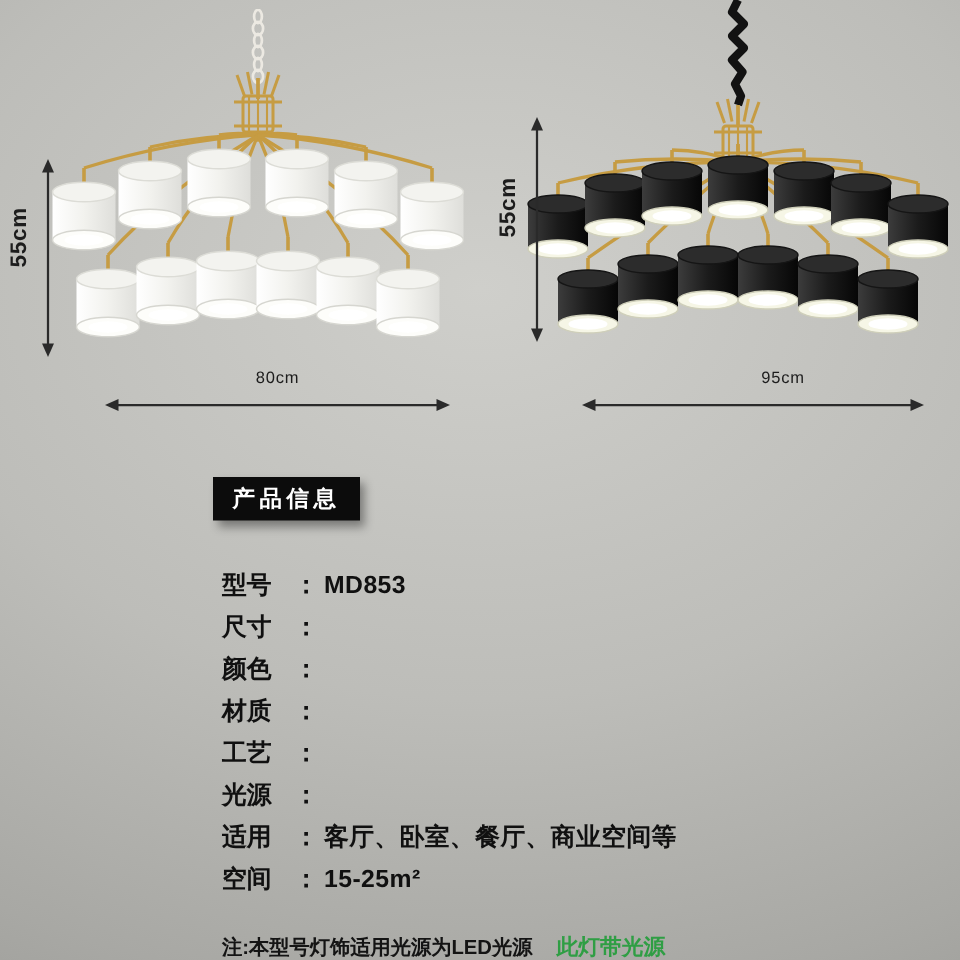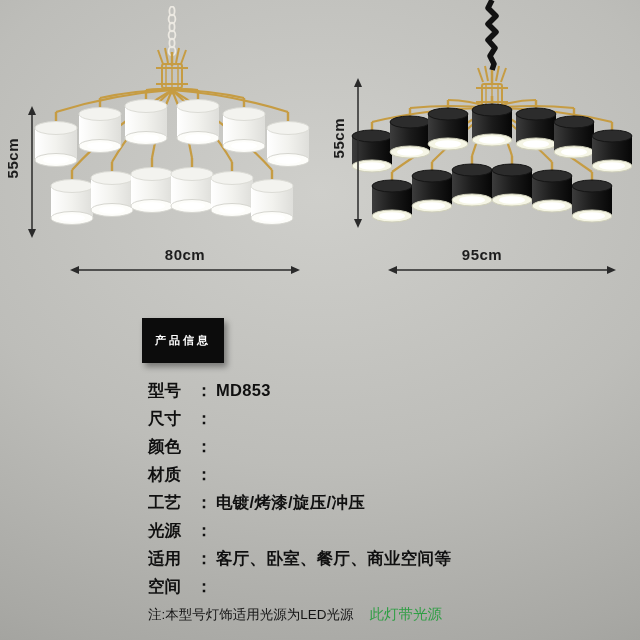--- a/index.html
+++ b/index.html
@@ -8,33 +8,33 @@
     position:relative;width:640px;height:640px;overflow:hidden;
     background:radial-gradient(130% 95% at 50% 30%, #cfcfcb 0%, #bdbdb9 45%, #a8a8a4 78%, #979793 100%);
   }
   svg{display:block;}
   .fixture{position:absolute;}
   .dim-label{
     position:absolute;color:#1d1d1d;font-size:15px;font-weight:600;letter-spacing:.5px;
   }
   .dim-label.vertical{writing-mode:vertical-rl;transform:rotate(180deg);}
   .dim-arrow{position:absolute;}
-  .hdim-label{position:absolute;text-align:center;color:#1d1d1d;font-size:15px;font-weight:700;letter-spacing:.5px;}
+  .hdim-label{position:absolute;text-align:center;color:#1d1d1d;font-size:11px;font-weight:400;letter-spacing:.5px;}
   .info-badge{
     position:absolute;left:142px;top:318px;background:#0c0c0c;color:#ffffff;
-    font-size:11px;font-weight:700;letter-spacing:3px;padding:15px 13px;
+    font-size:15px;font-weight:700;letter-spacing:3px;padding:5px 13px;
     box-shadow:3px 4px 6px rgba(0,0,0,.38);
   }
   .spec-list{position:absolute;left:148px;top:376px;width:470px;color:#101010;}
   .spec-row{display:flex;align-items:flex-end;font-size:16.5px;font-weight:600;line-height:28px;}
   .spec-row .lbl{width:44px;flex:0 0 44px;}
   .spec-row .colon{width:24px;flex:0 0 24px;text-align:center;}
   .spec-row .val{flex:1;letter-spacing:.3px;}
   .green{color:#2f9e44;}
-  .spec-note{margin-top:0;font-size:13.5px;font-weight:400;color:#141414;line-height:29px;}
+  .spec-note{margin-top:24px;font-size:13.5px;font-weight:700;color:#141414;line-height:16px;}
   .spec-note .green{font-size:14.5px;margin-left:16px;}
 </style>
 </head>
 <body>
 
 <div class="stage">
 
   <div class="fixture" style="left:22px;top:6px;">
     <svg width="300" height="270" viewBox="0 0 300 270">
       <defs>
@@ -196,21 +196,21 @@
 
   <span class="hdim-label" style="left:70px;top:246px;width:230px;">80cm</span>
   <div class="dim-arrow" style="left:70px;top:263px;">
     <svg width="230" height="14" viewBox="0 0 230 14">
       <line x1="7" y1="7" x2="223" y2="7" stroke="#2a2a2a" stroke-width="1.5"></line>
       <polygon points="0,7 9,3 9,11" fill="#2a2a2a"></polygon>
       <polygon points="230,7 221,3 221,11" fill="#2a2a2a"></polygon>
     </svg>
   </div>
 
-  <span class="hdim-label" style="left:368px;top:246px;width:228px;">95cm</span>
+  <span class="hdim-label" style="left:408px;top:246px;width:228px;">95cm</span>
   <div class="dim-arrow" style="left:388px;top:263px;">
     <svg width="228" height="14" viewBox="0 0 228 14">
       <line x1="7" y1="7" x2="221" y2="7" stroke="#2a2a2a" stroke-width="1.5"></line>
       <polygon points="0,7 9,3 9,11" fill="#2a2a2a"></polygon>
       <polygon points="228,7 219,3 219,11" fill="#2a2a2a"></polygon>
     </svg>
   </div>
 
   <div class="info-badge">产品信息</div>
 
@@ -228,33 +228,33 @@
       <span class="lbl">颜色</span>
       <span class="colon">：</span>
     </div>
     <div class="spec-row">
       <span class="lbl">材质</span>
       <span class="colon">：</span>
     </div>
     <div class="spec-row">
       <span class="lbl">工艺</span>
       <span class="colon">：</span>
-      <span class="val">电镀/烤漆/旋压/冲压</span>
     </div>
     <div class="spec-row">
       <span class="lbl">光源</span>
       <span class="colon">：</span>
     </div>
     <div class="spec-row">
       <span class="lbl">适用</span>
       <span class="colon">：</span>
       <span class="val">客厅、卧室、餐厅、商业空间等</span>
     </div>
     <div class="spec-row">
       <span class="lbl">空间</span>
       <span class="colon">：</span>
+      <span class="val">15-25m²</span>
     </div>
     <div class="spec-note">
       <span>注:本型号灯饰适用光源为LED光源</span><span class="green">此灯带光源</span>
     </div>
   </div>
 
 </div>
 
 </body></html>

